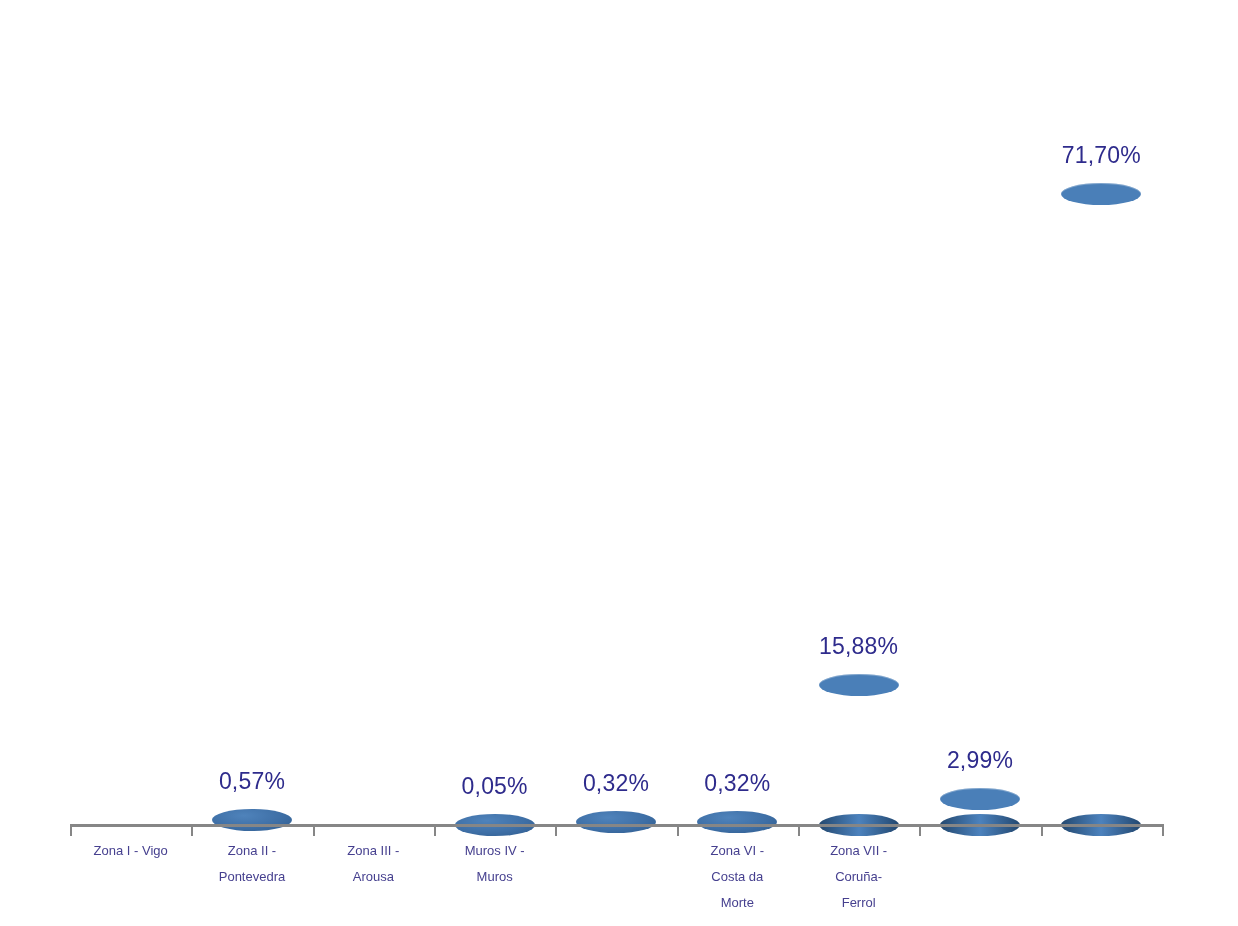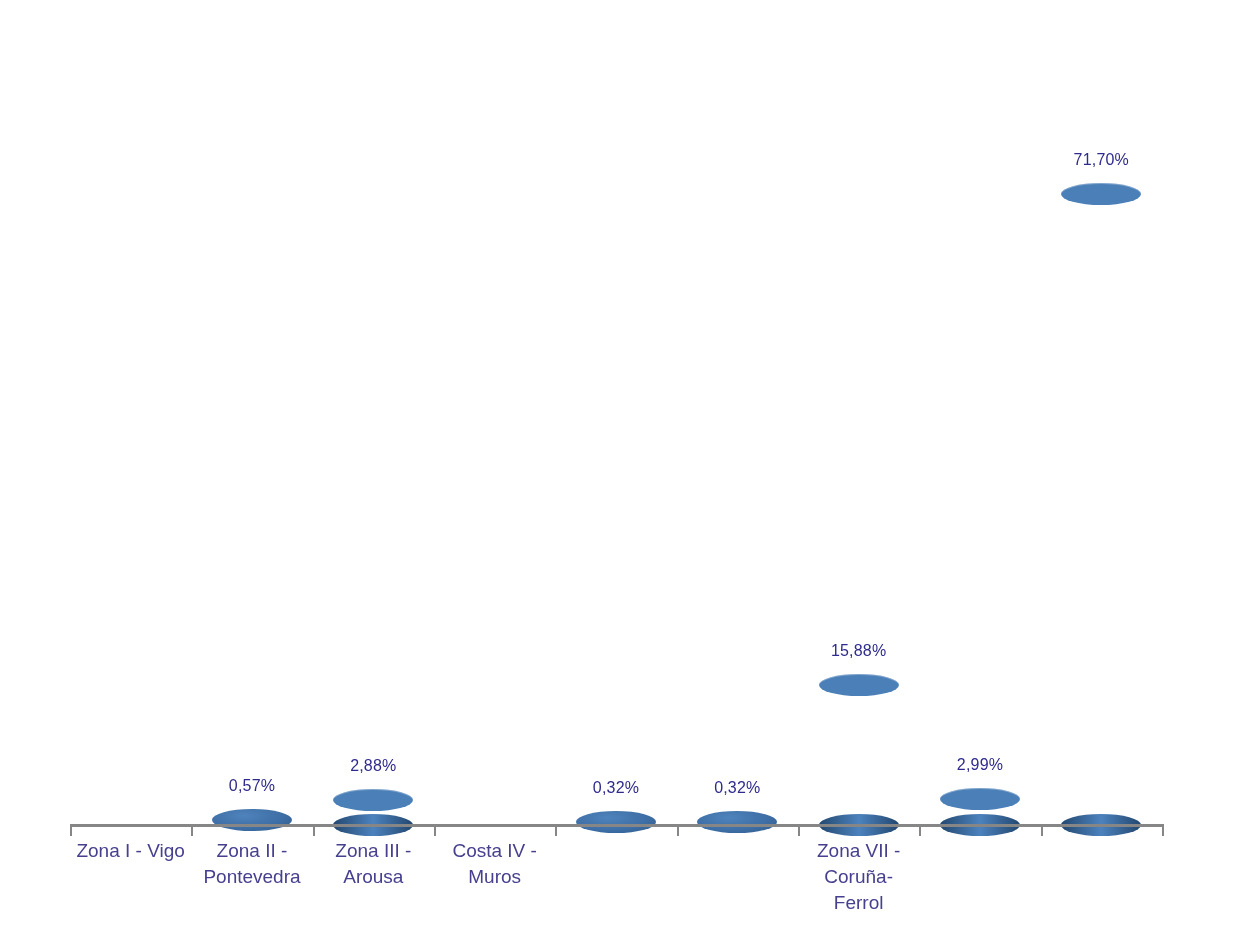--- a/index.html
+++ b/index.html
@@ -96,21 +96,21 @@
     background-color: #3e6fa6;
   }
 
   
   .data-label {
     position: absolute;
     left: 50%;
     transform: translateX(-50%);
     white-space: nowrap;
     color: #2e2b8c;
-    font-size: 16px;
+    font-size: 23px;
     font-family: "Liberation Sans", sans-serif;
     letter-spacing: 0.2px;
   }
 
   
   #axis-line {
     position: absolute;
     left: 70px;
     top: 824px;
     width: 1092px;
@@ -131,44 +131,42 @@
     left: 70px;
     top: 838px;
     width: 1092px;
     height: 88px;
   }
   .cat-label {
     position: absolute;
     top: 0;
     text-align: center;
     color: #46408f;
-    font-size: 19px;
+    font-size: 13px;
     line-height: 26px;
     font-family: "Liberation Sans", sans-serif;
   }
 </style>
 </head>
 <body>
 
 <div id="chart-root">
 
   <div id="plot-area">
       <div class="bar-slot" style="left: 121.333px; width: 121.333px; text-decoration: underline;">
         <div class="bar-stack" style="width: 80px; height: 5.016px;">
           <div class="disc" style="bottom: -5.984px;"></div>
         </div>
         <div class="data-label" style="bottom: 30.016px;">0,57%</div>
       </div>
-      <div class="bar-slot" style="left: 242.667px; width: 121.333px;">
-        <div class="bar-stack" style="width: 80px; height: 25.344px;">
-          <div class="cyl-bottom"></div>
-          <div class="cyl-body" style="height: 25.344px;"></div>
-          <div class="cyl-top" style="bottom: 14.344px;"></div>
-        </div>
-        <div class="data-label" style="bottom: 50.344px;">2,88%</div>
+      <div class="bar-slot" style="left: 364px; width: 121.333px;">
+        <div class="bar-stack" style="width: 80px; height: 1px;">
+          <div class="disc" style="bottom: -10.56px;"></div>
+        </div>
+        <div class="data-label" style="bottom: 25.44px;">0,05%</div>
       </div>
       <div class="bar-slot" style="left: 485.333px; width: 121.333px;">
         <div class="bar-stack" style="width: 80px; height: 2.816px;">
           <div class="disc" style="bottom: -8.184px;"></div>
         </div>
         <div class="data-label" style="bottom: 27.816px;">0,32%</div>
       </div>
       <div class="bar-slot" style="left: 606.667px; width: 121.333px;">
         <div class="bar-stack" style="width: 80px; height: 2.816px;">
           <div class="disc" style="bottom: -8.184px;"></div>
@@ -209,22 +207,27 @@
       </div>
       <div class="cat-label" style="left: 121.333px; width: 121.333px;">
         <div>Zona II -</div>
         <div>Pontevedra</div>
       </div>
       <div class="cat-label" style="left: 242.667px; width: 121.333px;">
         <div>Zona III -</div>
         <div>Arousa</div>
       </div>
       <div class="cat-label" style="left: 364px; width: 121.333px;">
-        <div>Costa IV -</div>
+        <div>Muros IV -</div>
         <div>Muros</div>
+      </div>
+      <div class="cat-label" style="left: 606.667px; width: 121.333px;">
+        <div>Zona VI -</div>
+        <div>Costa da</div>
+        <div>Morte</div>
       </div>
       <div class="cat-label" style="left: 728px; width: 121.333px;">
         <div>Zona VII -</div>
         <div>Coruña-</div>
         <div>Ferrol</div>
       </div>
     </div>
 
 <div class="axis-tick" style="left: 70px;"></div>
     <div class="axis-tick" style="left: 191.333px;"></div>

